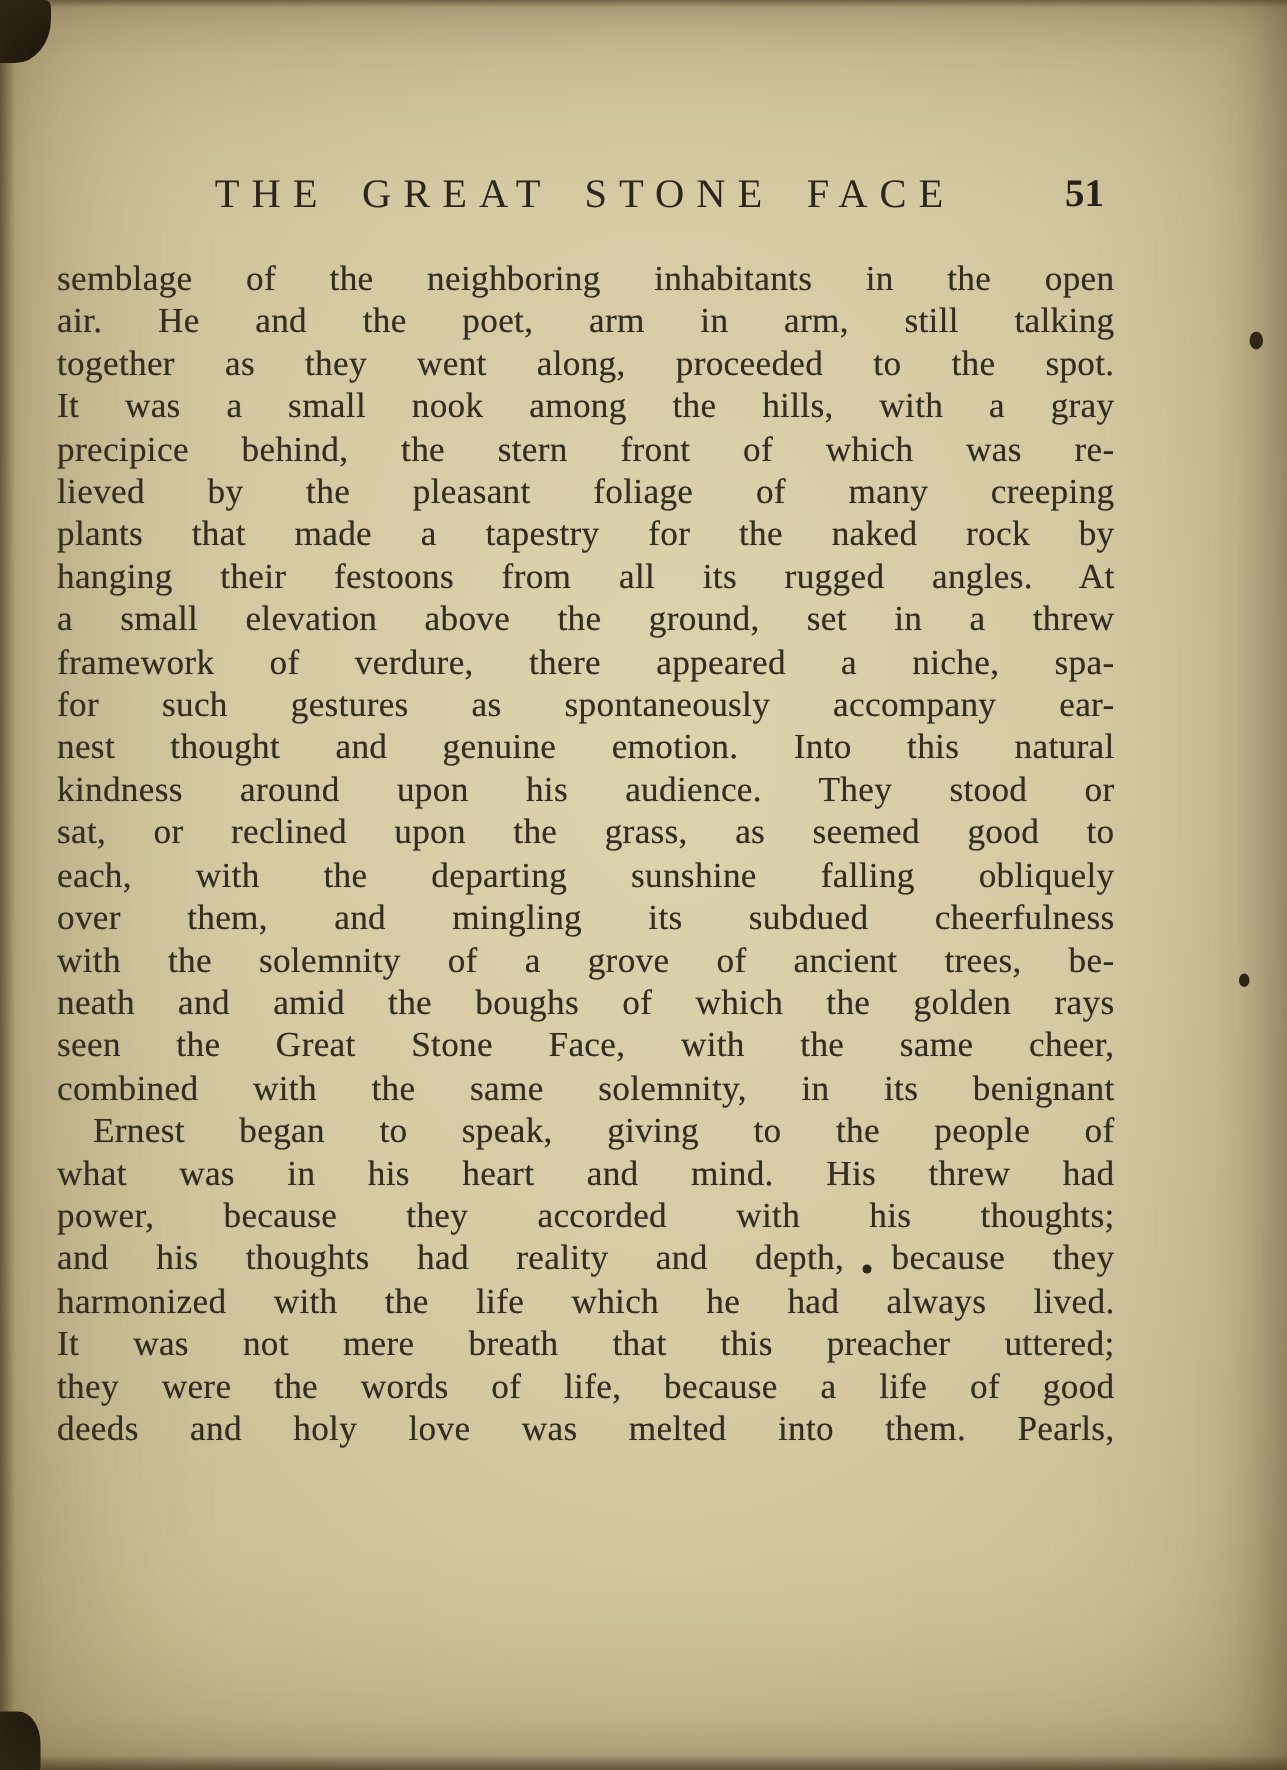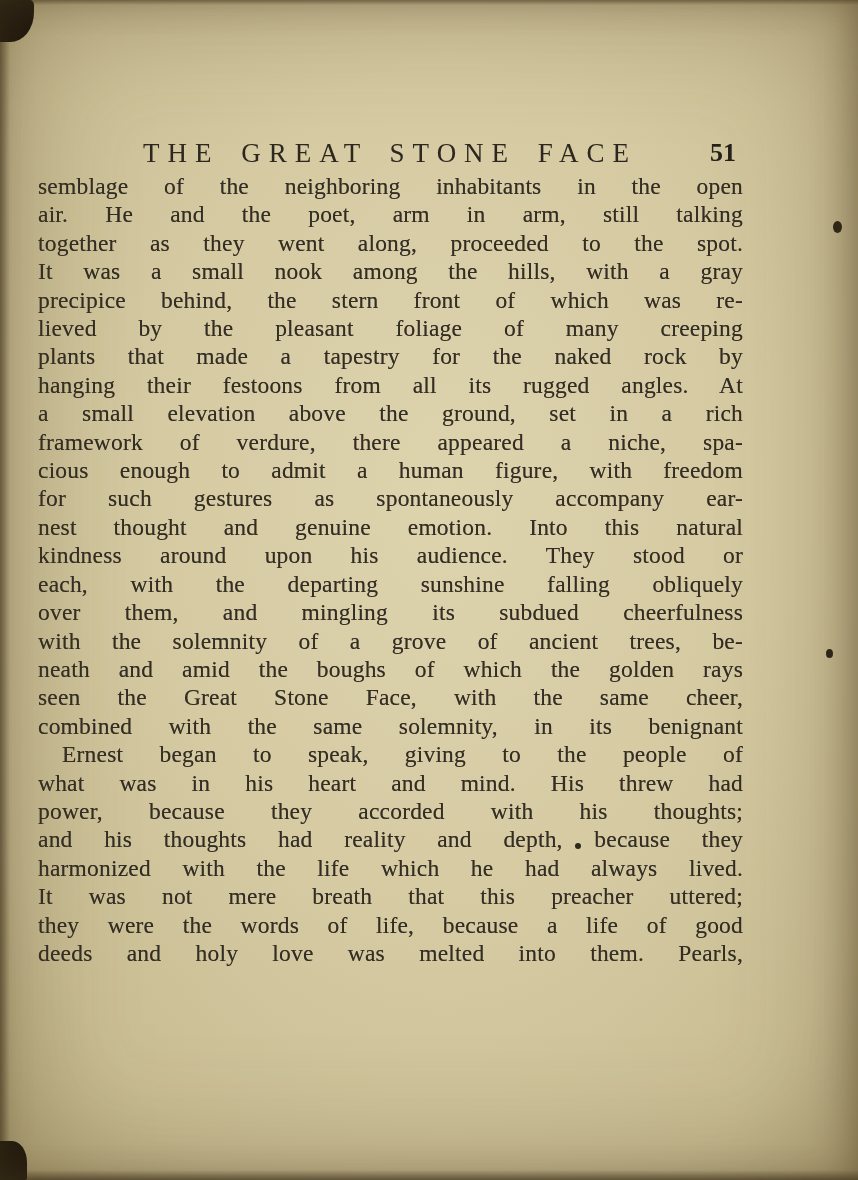--- a/index.html
+++ b/index.html
@@ -30,21 +30,21 @@
   #art-top-strip{left:0;top:0;width:100%;height:5px;
     background:linear-gradient(to bottom, rgba(40,30,15,0.45), rgba(40,30,15,0));}
   #art-bottom-strip{left:0;top:1170px;width:100%;height:10px;
     background:linear-gradient(to top, rgba(30,22,10,0.55), rgba(30,22,10,0));}
   #speck-1{left:833px;top:221px;width:9px;height:12px;background:#2a2316;border-radius:50%;}
   #speck-2{left:826px;top:649px;width:7px;height:9px;background:#2a2316;border-radius:50%;}
   #speck-3{left:575px;top:843px;width:6px;height:6px;background:#2f281c;border-radius:50%;}
 
   
   #header{
-    position:absolute;left:38px;top:114px;width:704px;height:38px;z-index:2;margin-top:24px;
+    position:absolute;left:38px;top:114px;width:704px;height:38px;z-index:2;
   }
   #page-title{
     position:absolute;left:0;right:0;text-align:center;
     font-size:27px;letter-spacing:8px;word-spacing:7px;
     color:#2d271f;white-space:nowrap;
   }
   #page-number{
     position:absolute;right:6px;top:0;
     font-size:26px;font-weight:bold;color:#27221b;
   }
@@ -76,26 +76,26 @@
 
   <div id="text-block">
       <div class="line">semblage of the neighboring inhabitants in the open</div>
       <div class="line">air. He and the poet, arm in arm, still talking</div>
       <div class="line">together as they went along, proceeded to the spot.</div>
       <div class="line">It was a small nook among the hills, with a gray</div>
       <div class="line">precipice behind, the stern front of which was re-</div>
       <div class="line">lieved by the pleasant foliage of many creeping</div>
       <div class="line">plants that made a tapestry for the naked rock by</div>
       <div class="line">hanging their festoons from all its rugged angles. At</div>
-      <div class="line">a small elevation above the ground, set in a rich</div>
+      <div class="line">a small elevation above the ground, set in a threw</div>
       <div class="line">framework of verdure, there appeared a niche, spa-</div>
-      <div class="line">cious enough to admit a human figure, with freedom</div>
       <div class="line">for such gestures as spontaneously accompany ear-</div>
       <div class="line">nest thought and genuine emotion. Into this natural</div>
       <div class="line">kindness around upon his audience. They stood or</div>
+      <div class="line">sat, or reclined upon the grass, as seemed good to</div>
       <div class="line">each, with the departing sunshine falling obliquely</div>
       <div class="line">over them, and mingling its subdued cheerfulness</div>
       <div class="line">with the solemnity of a grove of ancient trees, be-</div>
       <div class="line">neath and amid the boughs of which the golden rays</div>
       <div class="line">seen the Great Stone Face, with the same cheer,</div>
       <div class="line">combined with the same solemnity, in its benignant</div>
       <div class="line indent">Ernest began to speak, giving to the people of</div>
       <div class="line">what was in his heart and mind. His threw had</div>
       <div class="line">power, because they accorded with his thoughts;</div>
       <div class="line">and his thoughts had reality and depth, because they</div>

